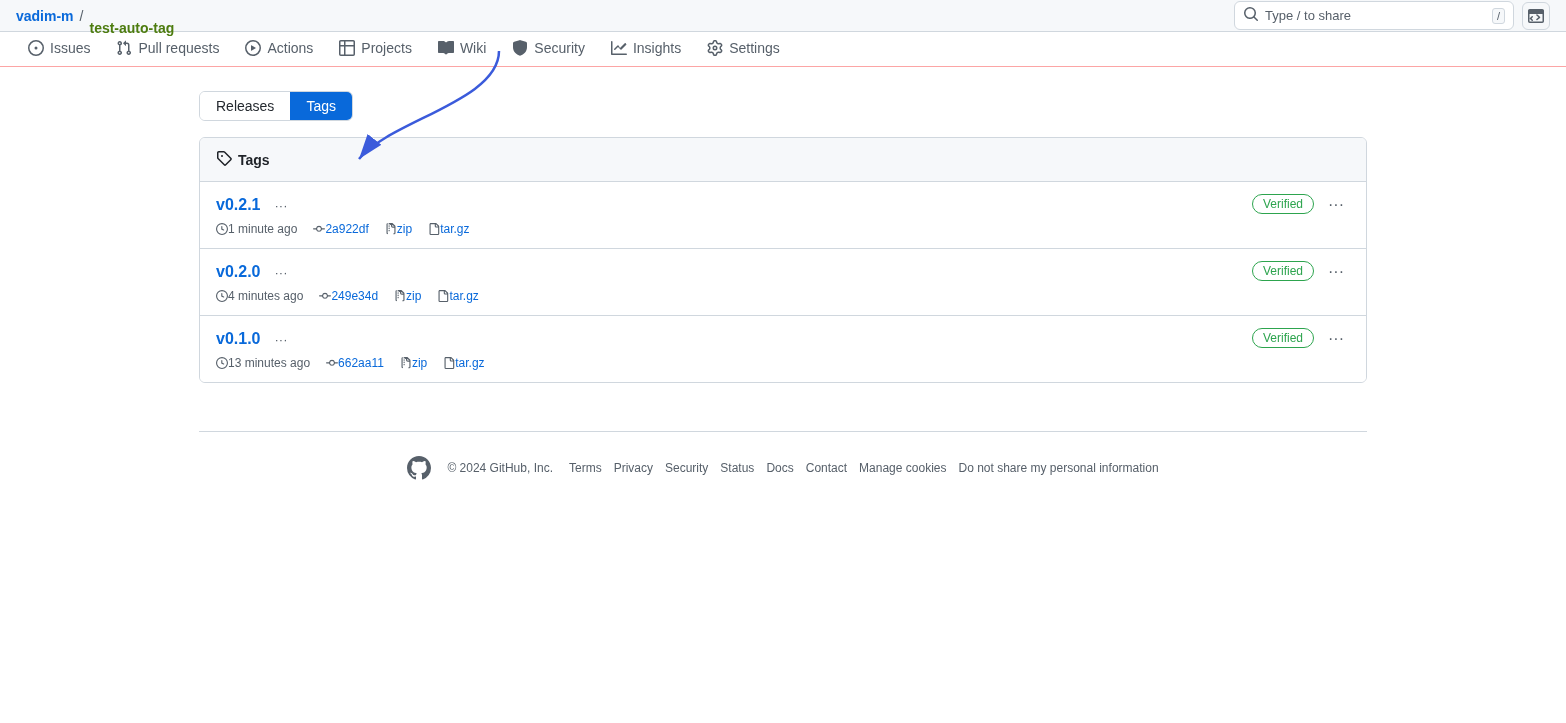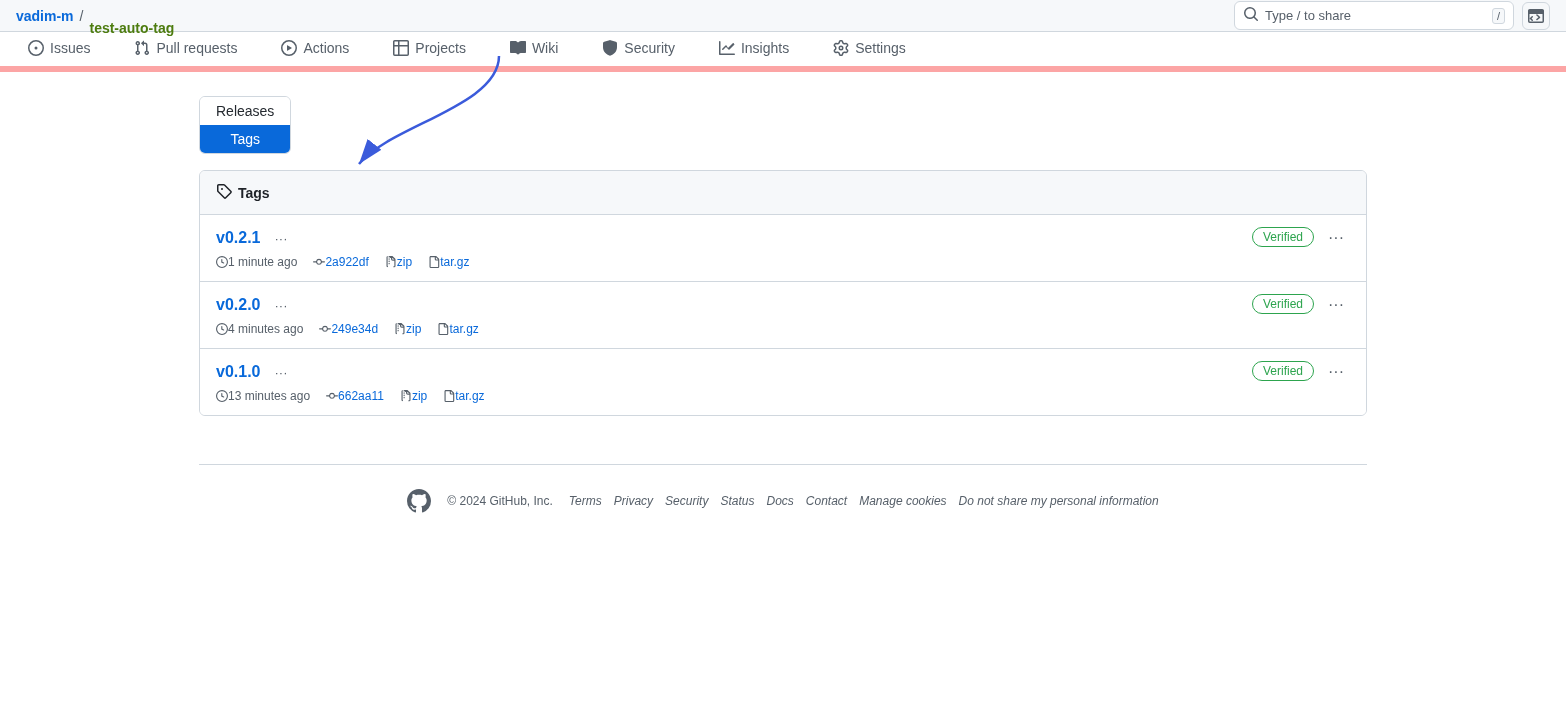--- a/index.html
+++ b/index.html
@@ -57,23 +57,23 @@
       display: flex; align-items: center; justify-content: center;
       cursor: pointer;
       color: #57606a;
     }
 
     
     .nav-tabs {
       display: flex;
       align-items: center;
       padding: 0 16px;
-      border-bottom: 6px solid #fca5a5;
+      border-bottom: 1px solid #fca5a5;
       background: #fff;
-      gap: 20px;
+      gap: 2px;
       overflow-x: auto;
     }
     .nav-tab {
       display: flex;
       align-items: center;
       gap: 6px;
       padding: 8px 12px;
       font-size: 14px;
       color: #57606a;
       cursor: pointer;
@@ -91,21 +91,20 @@
     }
 
     
     .tab-toggle {
       display: flex;
       margin-bottom: 16px;
       border: 1px solid #d0d7de;
       border-radius: 6px;
       overflow: hidden;
       width: fit-content;
-      flex-direction: column;
     }
     .toggle-btn {
       padding: 6px 16px;
       font-size: 14px;
       cursor: pointer;
       background: #fff;
       border: none;
       color: #24292f;
     }
     .toggle-btn.active {
@@ -221,21 +220,20 @@
     }
     .footer-logo {
       display: flex;
       align-items: center;
     }
     .footer-links {
       display: flex;
       align-items: center;
       gap: 12px;
       flex-wrap: wrap;
-      font-style: italic;
     }
     .footer-link { color: #57606a; cursor: pointer; }
   </style>
 </head>
 <body>
 
 <div class="top-bar">
   <div class="repo-title">
     <span class="owner">vadim-m</span>
     <span class="slash">/</span>

